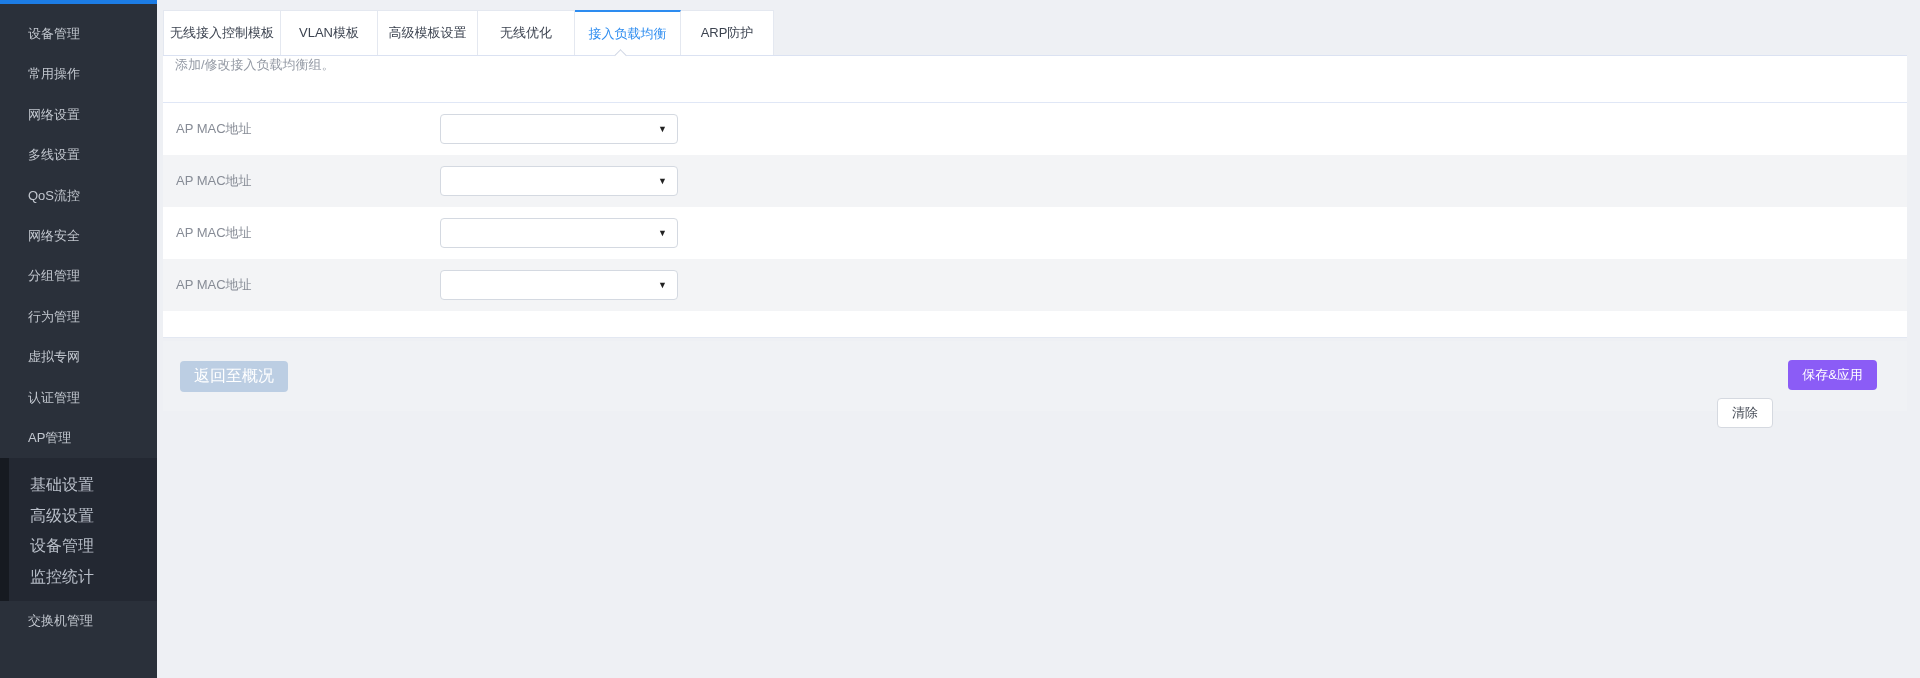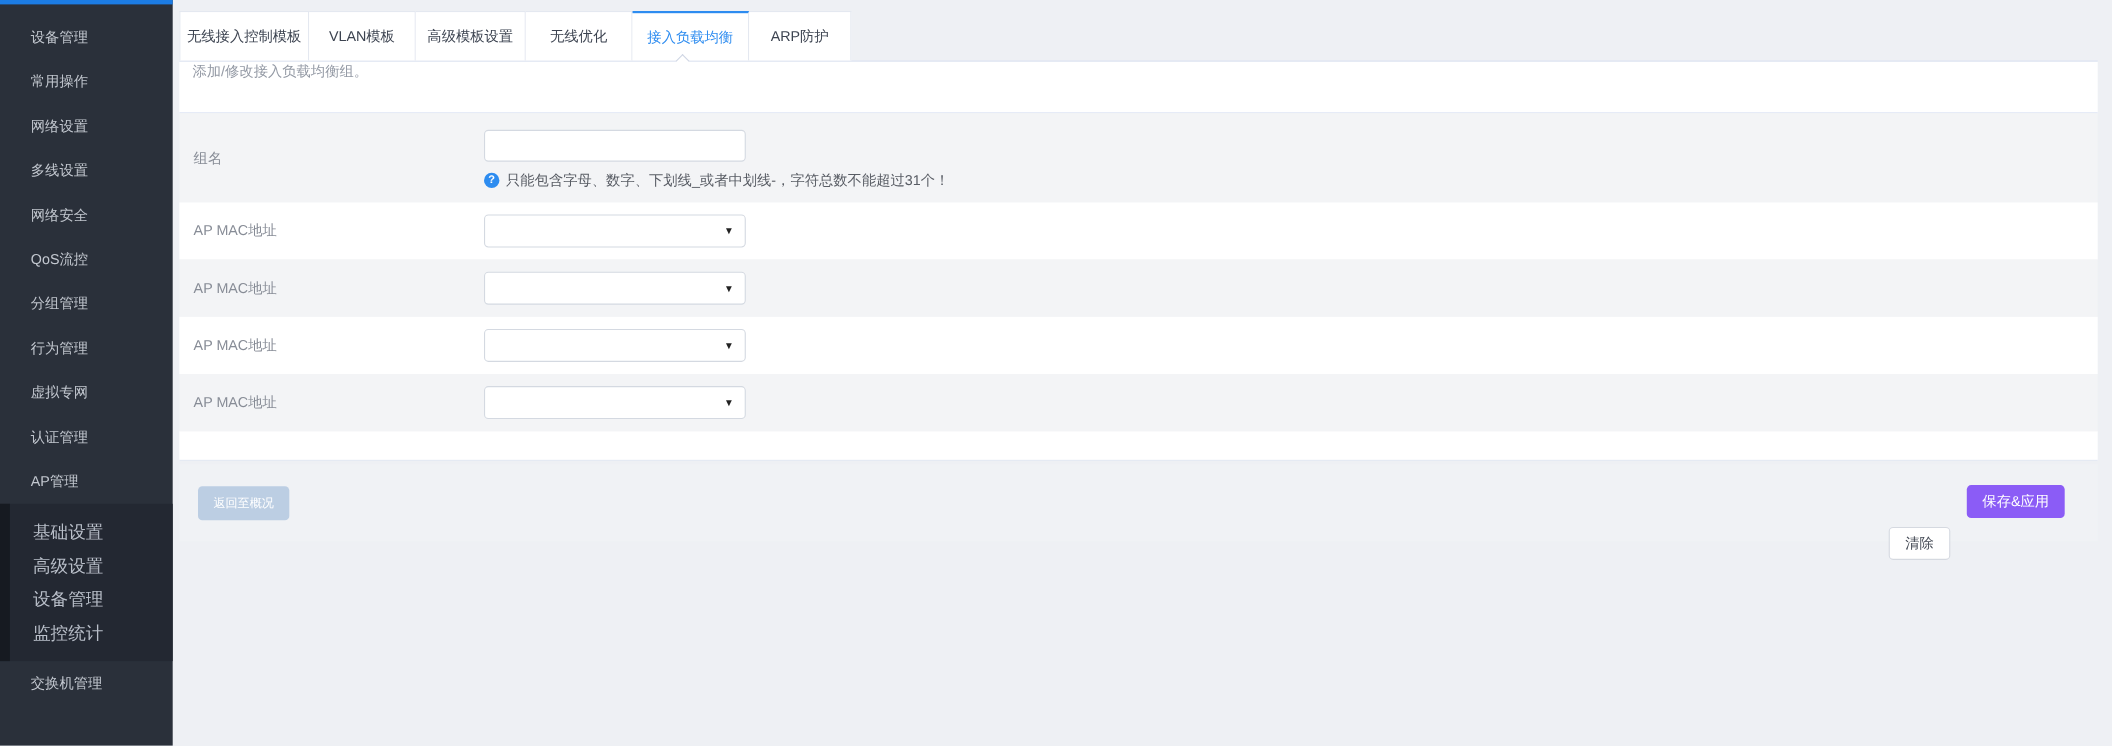--- a/index.html
+++ b/index.html
@@ -55,40 +55,40 @@
   .select { position:absolute; left:277px; top:11px; width:238px; height:30px;
             background:#ffffff; border:1px solid #d4d9e1; border-radius:4px; cursor:pointer; }
   .select .caret { position:absolute; right:10px; top:50%; transform:translateY(-50%);
                    font-size:9px; color:#222222; }
   .card-bottom { height:27px; background:#ffffff; border-bottom:1px solid #e3e8f2; }
 
   
   .footer { margin-top:3px; height:70px; background:#f0f2f5; position:relative; }
   .btn { border-radius:4px; font-size:13px; cursor:pointer; border:none; }
   .btn-back { position:absolute; left:17px; top:20px; height:31px; padding:0 14px;
-              background:#bccee3; color:#ffffff; font-size:11px; cursor:not-allowed;text-align:center; }
+              background:#bccee3; color:#ffffff; font-size:16px; cursor:not-allowed;text-align:center; }
   .btn-clear { position:absolute; right:134px; top:19px; width:56px; height:30px;
                background:#ffffff; border:1px solid #d5d9e0; color:#444a55;margin-top:38px; }
   .btn-save { position:absolute; right:30px; top:19px; width:89px; height:30px;
               background:#8b5cf6; color:#ffffff; }
 </style>
 </head>
 <body>
 
 <div class="page">
 
   <div class="sidebar">
     <div class="top-strip"></div>
     <div class="nav">
       <div class="nav-item">设备管理</div>
       <div class="nav-item">常用操作</div>
       <div class="nav-item">网络设置</div>
       <div class="nav-item">多线设置</div>
+      <div class="nav-item">QoS流控</div>
       <div class="nav-item">网络安全</div>
-      <div class="nav-item">QoS流控</div>
       <div class="nav-item">分组管理</div>
       <div class="nav-item">行为管理</div>
       <div class="nav-item">虚拟专网</div>
       <div class="nav-item">认证管理</div>
       <div class="nav-item">AP管理</div>
       <div class="subnav">
         <div class="subnav-item">基础设置</div>
         <div class="subnav-item">高级设置</div>
         <div class="subnav-item">设备管理</div>
         <div class="subnav-item">监控统计</div>
@@ -107,30 +107,20 @@
       <div class="tab active" style="width:106px">接入负载均衡</div>
       <div class="tab" style="width:93px">ARP防护</div>
       <div class="tab-filler"></div>
       <div class="tab-caret"></div>
     </div>
 
     <div class="desc-row">
       <span>添加/修改接入负载均衡组。</span>
     </div>
 
-    <div class="row row-gray group-row">
-      <div class="row-label">组名</div>
-      <div class="field">
-        <input class="text-input" type="text" value="" style="">
-        <div class="help-line">
-          <span class="help-icon">?</span>
-          <span>只能包含字母、数字、下划线_或者中划线-，字符总数不能超过31个！</span>
-        </div>
-      </div>
-    </div>
 
     <div class="row row-white mac-row">
       <div class="row-label">AP MAC地址</div>
       <div class="select">
         <span class="caret">▼</span>
       </div>
     </div>
     <div class="row row-gray mac-row">
       <div class="row-label">AP MAC地址</div>
       <div class="select">

